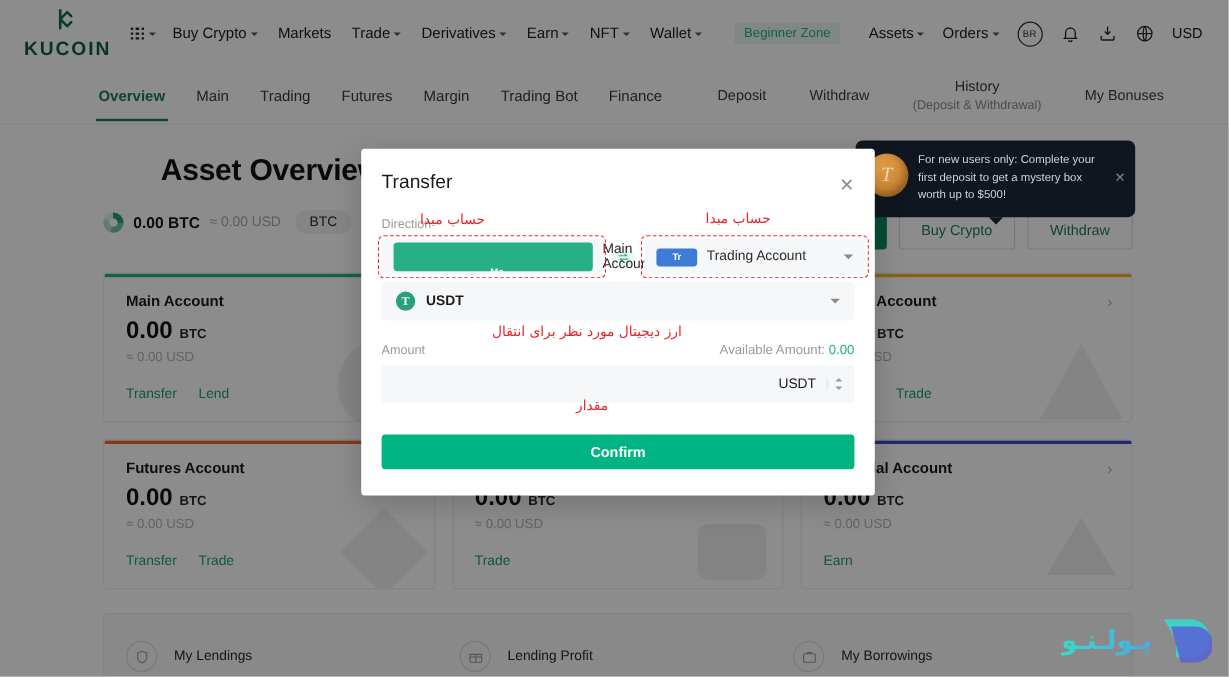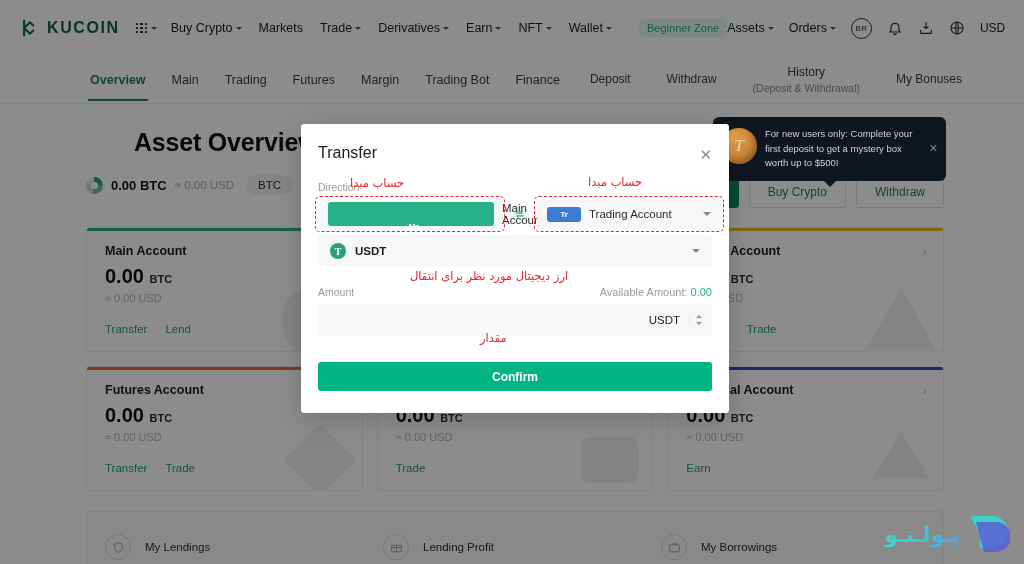--- a/index.html
+++ b/index.html
@@ -12,21 +12,21 @@
   }
 
   
   #page { position:absolute; inset:0; background:#ffffff; }
 
   
   .topnav {
     height:56px; display:flex; align-items:center;
     padding:0 16px; background:#fff; gap:0;
   }
-  .logo { display:flex; align-items:center; gap:7px; margin-right:16px; padding-left:4px;}
+  .logo { display:flex; align-items:center; gap:7px; margin-right:16px; padding-left:4px;flex-direction:column;}
   .logo-mark {
     width:20px;height:20px;color:#0d6e4e;
   }
   .logo-text { font-size:16px; font-weight:700; letter-spacing:1.6px; color:#10603f; }
   .grid-ico { display:flex; align-items:center; gap:3px; margin-right:14px; }
   .dots { display:grid; grid-template-columns:repeat(3,3px); gap:1.5px; }
   .dots i { width:2.5px;height:2.5px;background:#2b2b2b;display:block;border-radius:0.5px;}
   .nav-items { display:flex; align-items:center; gap:17px; }
   .nav-item {
     font-size:12.5px; color:#1b1b1b; display:flex; align-items:center; gap:3px;
@@ -40,21 +40,21 @@
   .nav-right { margin-left:auto; display:flex; align-items:center; gap:15px; padding-right:6px;}
   .avatar {
     width:21px;height:21px;border-radius:50%;border:1px solid #2b2b2b;
     font-size:8px; display:flex;align-items:center;justify-content:center; color:#2b2b2b;letter-spacing:0.3px;
   }
   .ic { width:16px;height:16px;color:#2b2b2b; display:block;}
   .usd { font-size:12px; color:#1b1b1b;}
 
   
   .subnav {
-    height:48px; display:flex; align-items:center; padding:0 16px;
+    height:48px; display:flex; align-items:center; padding:0 8px;
     border-bottom:1px solid #ececec; background:#fff; position:relative;
   }
   .subnav-left { display:flex; align-items:center; gap:26px; margin-left:74px;}
   .sub-item { font-size:12.5px; color:#3b3b3b; cursor:pointer; position:relative; padding:14px 0;}
   .sub-item.active { color:#1f7a5c; font-weight:600;}
   .sub-item.active::after {
     content:''; position:absolute; left:-2px; right:-2px; bottom:0; height:2px; background:#1f7a5c;
   }
   .subnav-right { margin-left:auto; display:flex; align-items:center; gap:36px; padding-right:46px;}
   .sub-r { font-size:12px; color:#3b3b3b; cursor:pointer; text-align:center; line-height:1.35;}

